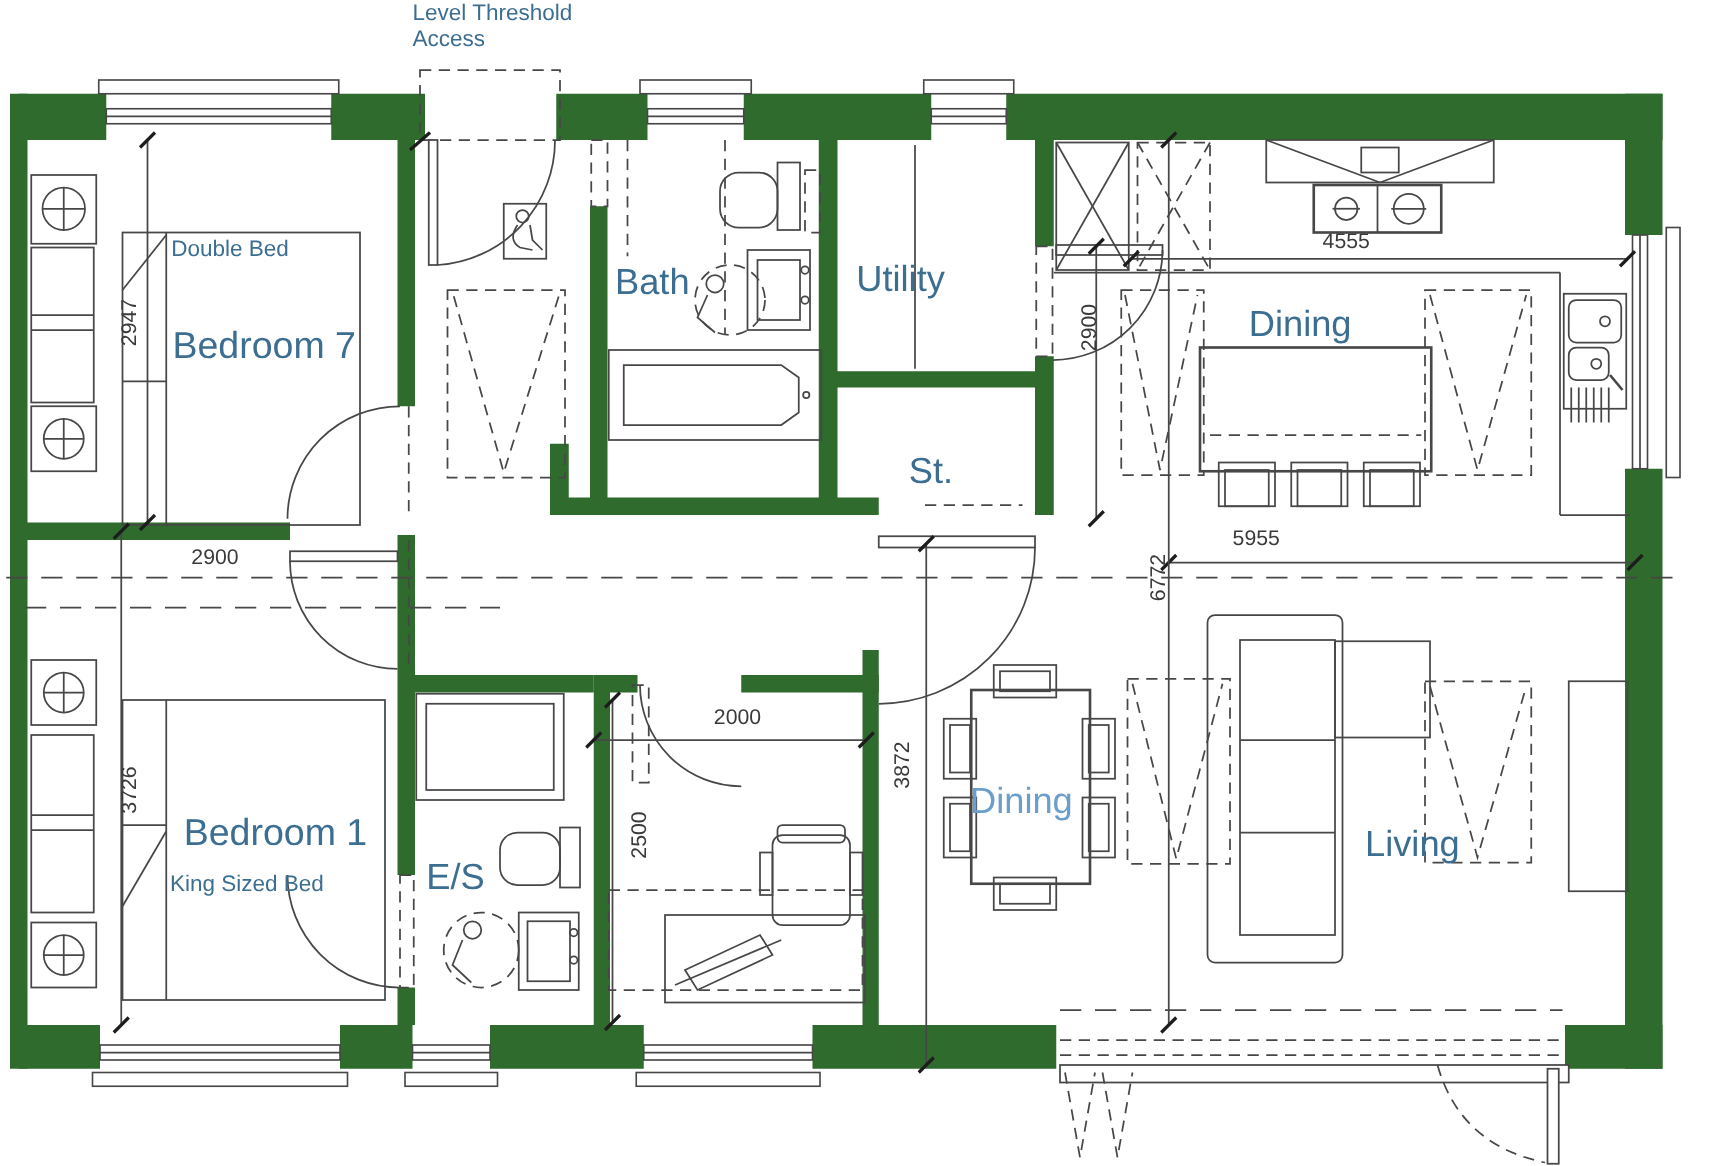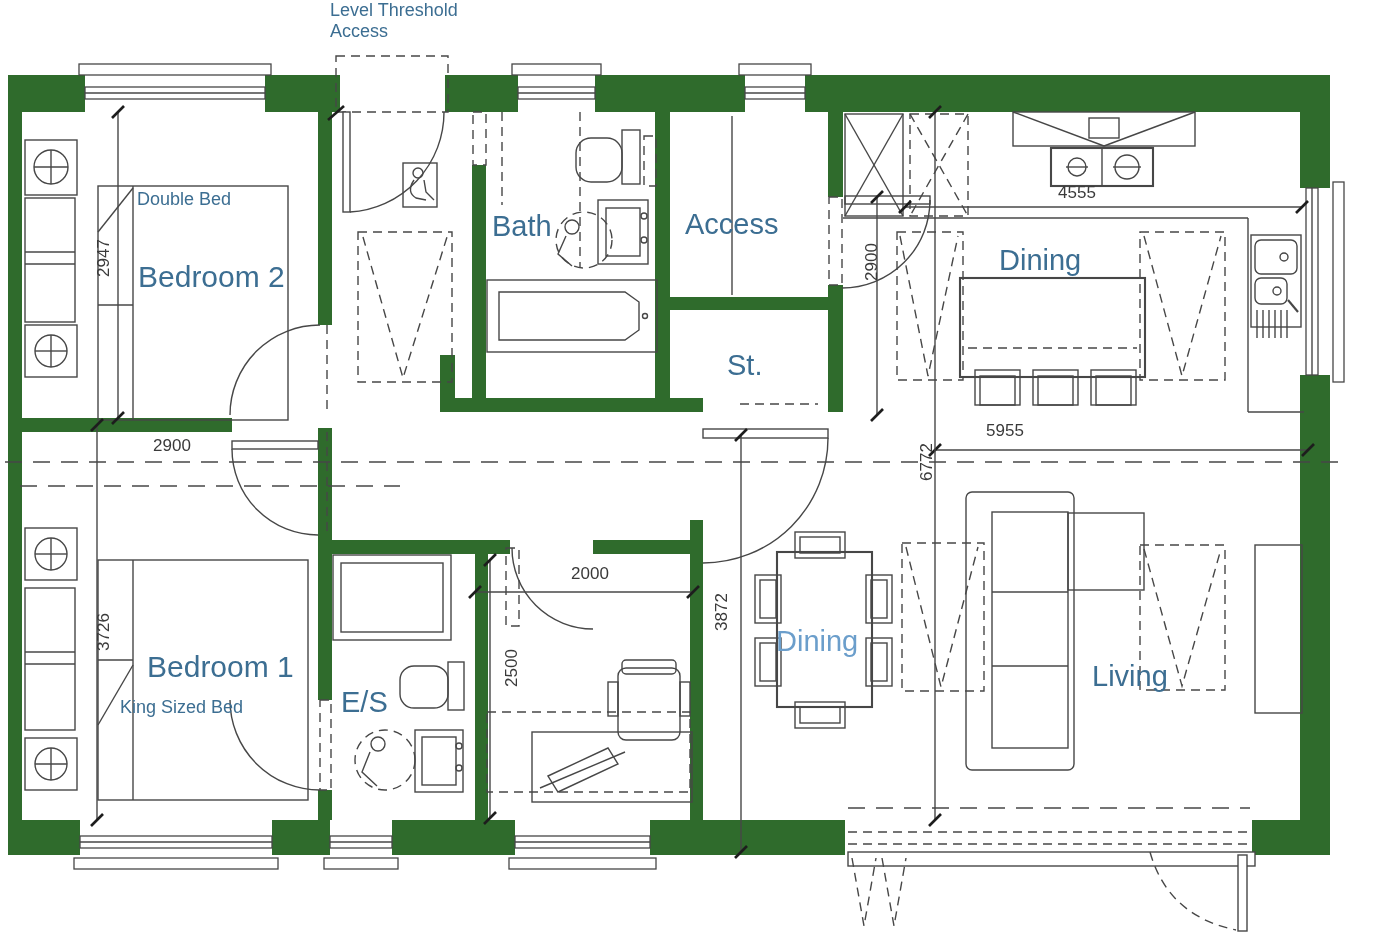--- a/index.html
+++ b/index.html
@@ -384,33 +384,33 @@
     <path class="tick" d="M 484,566 L 496,554"></path>
     <path class="tick" d="M 484,824 L 496,812"></path>
     <line class="s" x1="741" y1="435" x2="741" y2="852"></line>
     <path class="tick" d="M 735,441 L 747,429"></path>
     <path class="tick" d="M 735,858 L 747,846"></path>
   </g>
 </svg>
 
   <div class="annotation" style="left:330px;top:0px">Level Threshold Access</div>
 
-  <div class="room-label" style="left:138px;top:240px;font-size:30px">Bedroom 2</div>
+  <div class="room-label" style="left:138px;top:240px;font-size:30px">Bedroom 7</div>
   <div class="room-note" style="left:137px;top:189px">Double Bed</div>
 
   <div class="room-label" style="left:492px;top:190px">Bath</div>
 
-  <div class="room-label" style="left:685px;top:188px">Access</div>
-
-  <div class="room-label" style="left:727px;top:329px">St.</div>
+  <div class="room-label" style="left:685px;top:188px">Utility</div>
+
+  <div class="room-label" style="left:727px;top:341px">St.</div>
 
   <div class="room-label" style="left:999px;top:224px">Dining</div>
 
   <div class="room-label" style="left:147px;top:630px;font-size:30px">Bedroom 1</div>
-  <div class="room-note" style="left:120px;top:697px">King Sized Bed</div>
+  <div class="room-note" style="left:136px;top:697px">King Sized Bed</div>
 
   <div class="room-label" style="left:341px;top:666px">E/S</div>
 
 
   <div class="room-label light" style="left:776px;top:605px">Dining</div>
 
   <div class="room-label" style="left:1092px;top:640px">Living</div>
 
   <div class="dim v" style="left:104px;top:258px">2947</div>
   <div class="dim h" style="left:172px;top:446px">2900</div>

